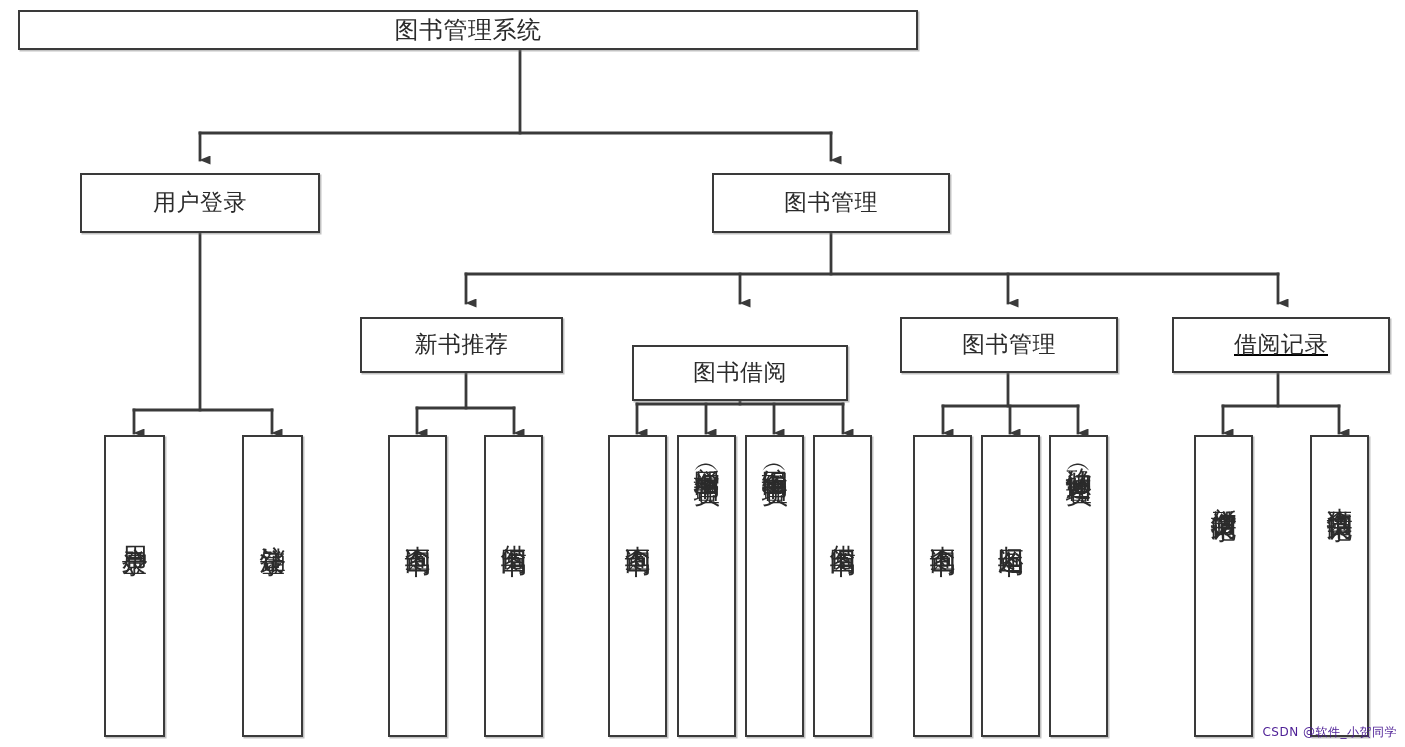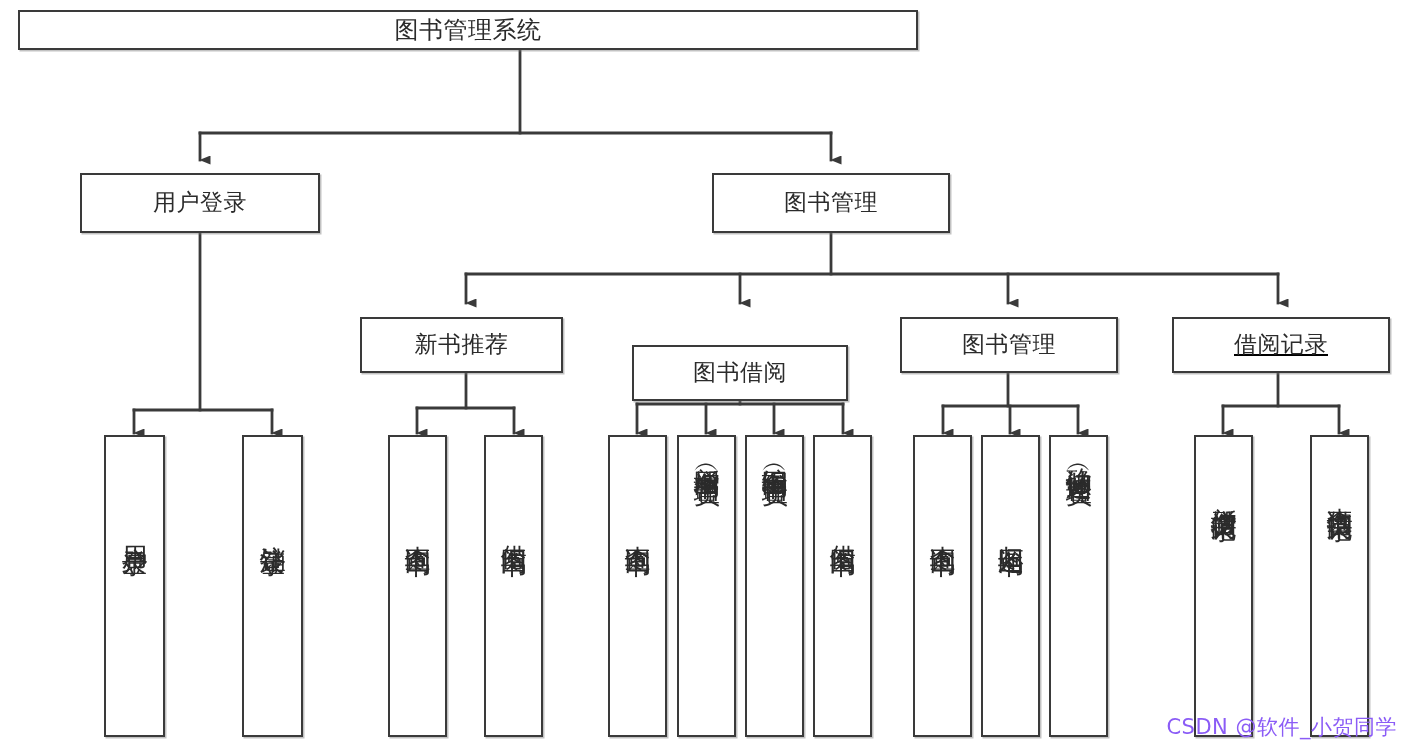--- a/index.html
+++ b/index.html
@@ -57,22 +57,22 @@
     text-orientation: upright;
     font-size: 26px;
     line-height: 1.22;
     letter-spacing: 2px;
     white-space: normal;
   }
   #watermark {
     position: absolute;
     right: 8px;
     bottom: 6px;
-    font-size: 21px;
-    color: #8b5cf6;
+    font-size: 12px;
+    color: #4c1d95;
     letter-spacing: 0.5px;
     white-space: nowrap;
     font-family: "DejaVu Sans", "Liberation Sans", sans-serif;
   }
 </style>
 </head>
 <body>
 
 <div id="canvas">
 

